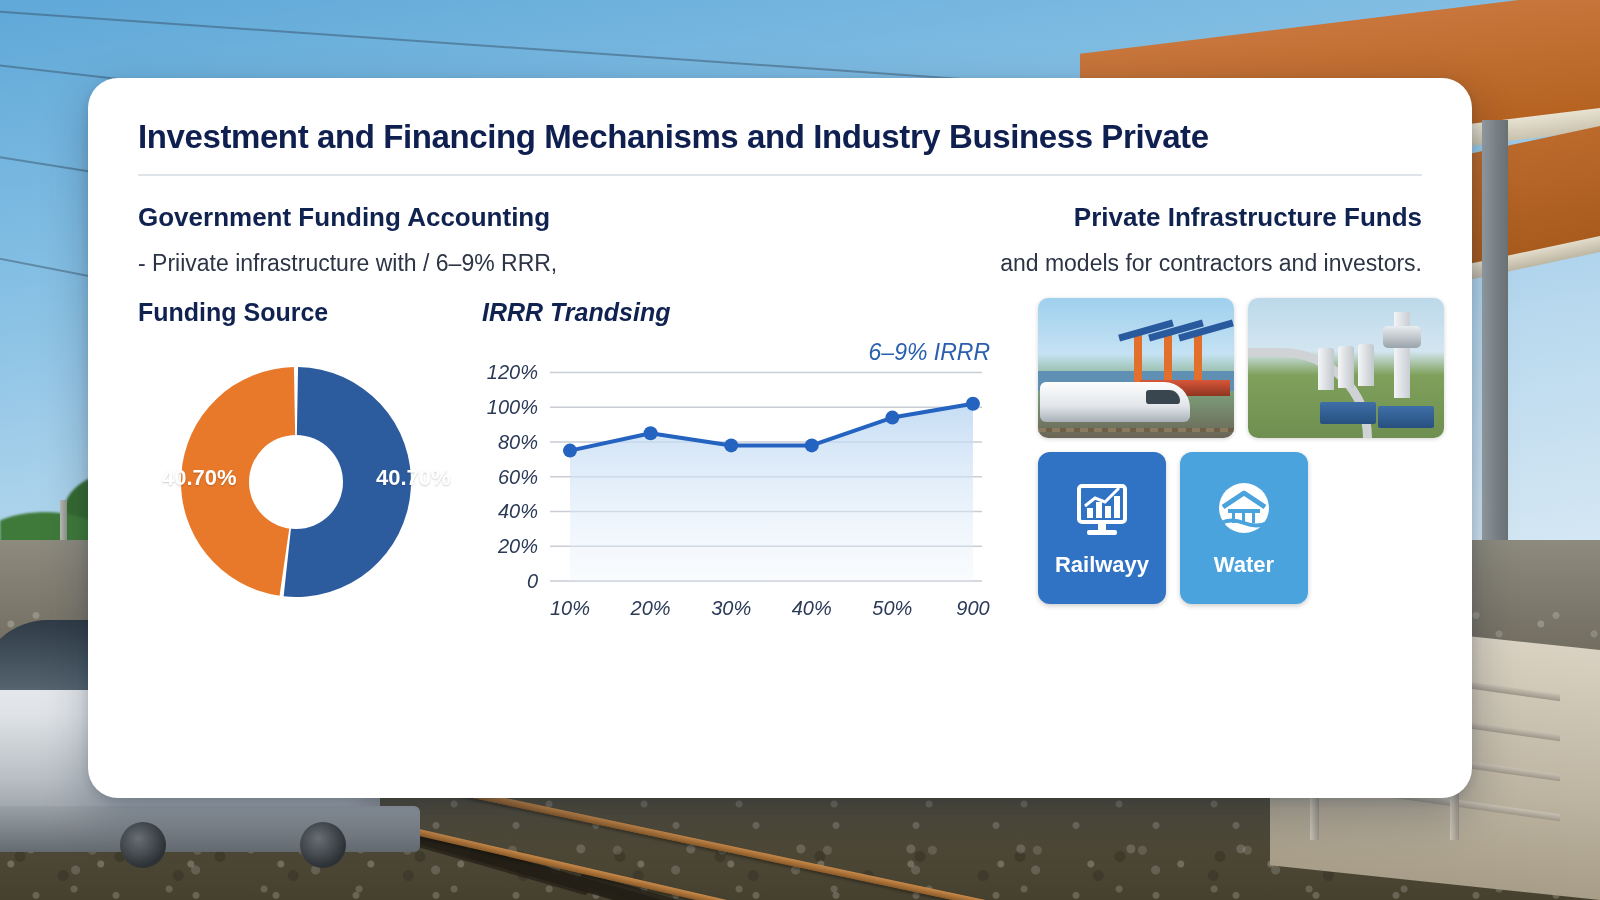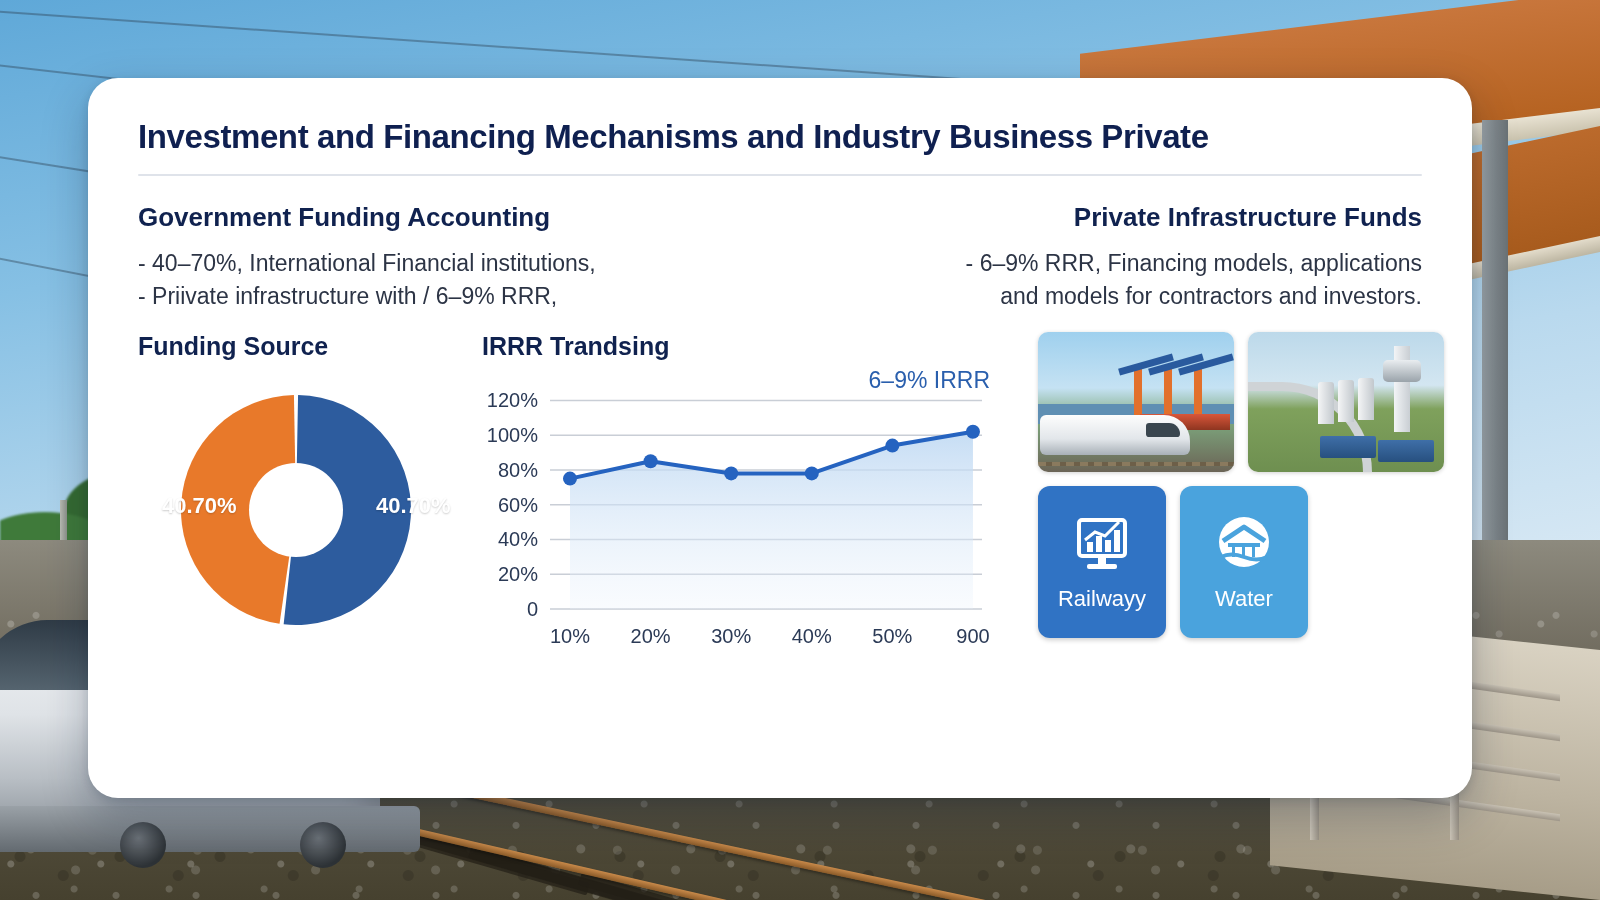--- a/index.html
+++ b/index.html
@@ -152,24 +152,24 @@
   .sec-head {
     font-size:26px; font-weight:bold; color:#10224f; margin-bottom:14px;
   }
   .sec-line {
     font-size:23px; color:#2c3445; line-height:1.45; font-weight:400;
   }
 
   
   .panels { display:flex; padding:18px 50px 0 50px; }
   .p-donut { width:330px; }
-  .p-line  { width:540px; padding-left:24px; }
+  .p-line  { width:540px; padding-left:24px;font-style:italic; }
   .p-proj  { flex:1; padding-left:40px; }
   .p-head {
-    font-size:25px; font-weight:bold; color:#10224f; margin-bottom:0;
+    font-size:25px; font-weight:bold; color:#10224f; margin-bottom:6px;
   }
 
   
   .donut-wrap { position:relative; width:320px; height:290px; }
   .donut-svg { position:absolute; left:8px; top:4px; }
   .donut-lbl {
     position:absolute; font-size:22px; font-weight:bold; color:#fff;
     text-shadow:0 1px 2px rgba(0,0,0,.2);
   }
   .dl-left  { left:24px;  top:132px; }
@@ -242,21 +242,21 @@
   }
   
   .tiles { display:flex; gap:14px; margin-top:14px; }
   .tile {
     width:128px; height:152px; border-radius:12px;
     display:flex; flex-direction:column; align-items:center; justify-content:center;
     box-shadow:0 2px 5px rgba(0,0,0,.2);
   }
   .tile .ico { height:62px; display:flex; align-items:center; justify-content:center; }
   .tile .lbl {
-    margin-top:12px; color:#fff; font-size:22px; font-weight:normal;
+    margin-top:12px; color:#fff; font-size:22px; font-weight:bold;
   }
 </style>
 </head>
 <body>
 
 <div id="bg">
   <div class="sky"></div>
   <div class="cloud" style="left:160px;top:300px;width:260px;height:70px;"></div>
   <div class="cloud" style="left:520px;top:120px;width:300px;height:60px;"></div>
   <div class="cloud" style="left:1150px;top:330px;width:260px;height:64px;"></div>
@@ -308,26 +308,24 @@
 </div>
 
 <div id="card">
 
   <div class="card-title">Investment and Financing Mechanisms and Industry Business Private</div>
   <div class="title-rule"></div>
 
   <div class="cols">
     <div class="col">
       <div class="sec-head">Government Funding Accounting</div>
-      <div class="sec-line">- 40–70%, International Financial institutions,</div>
       <div class="sec-line">- Priivate infrastructure with / 6–9% RRR,</div>
     </div>
     <div class="col right">
       <div class="sec-head">Private Infrastructure Funds</div>
-      <div class="sec-line">- 6–9% RRR, Financing models, applications</div>
       <div class="sec-line">and models for contractors and investors.</div>
     </div>
   </div>
 
   <div class="panels">
 
     <div class="p-donut">
       <div class="p-head">Funding Source</div>
       <div class="donut-wrap">
         <svg class="donut-svg" width="300" height="290" viewBox="0 0 300 290">

